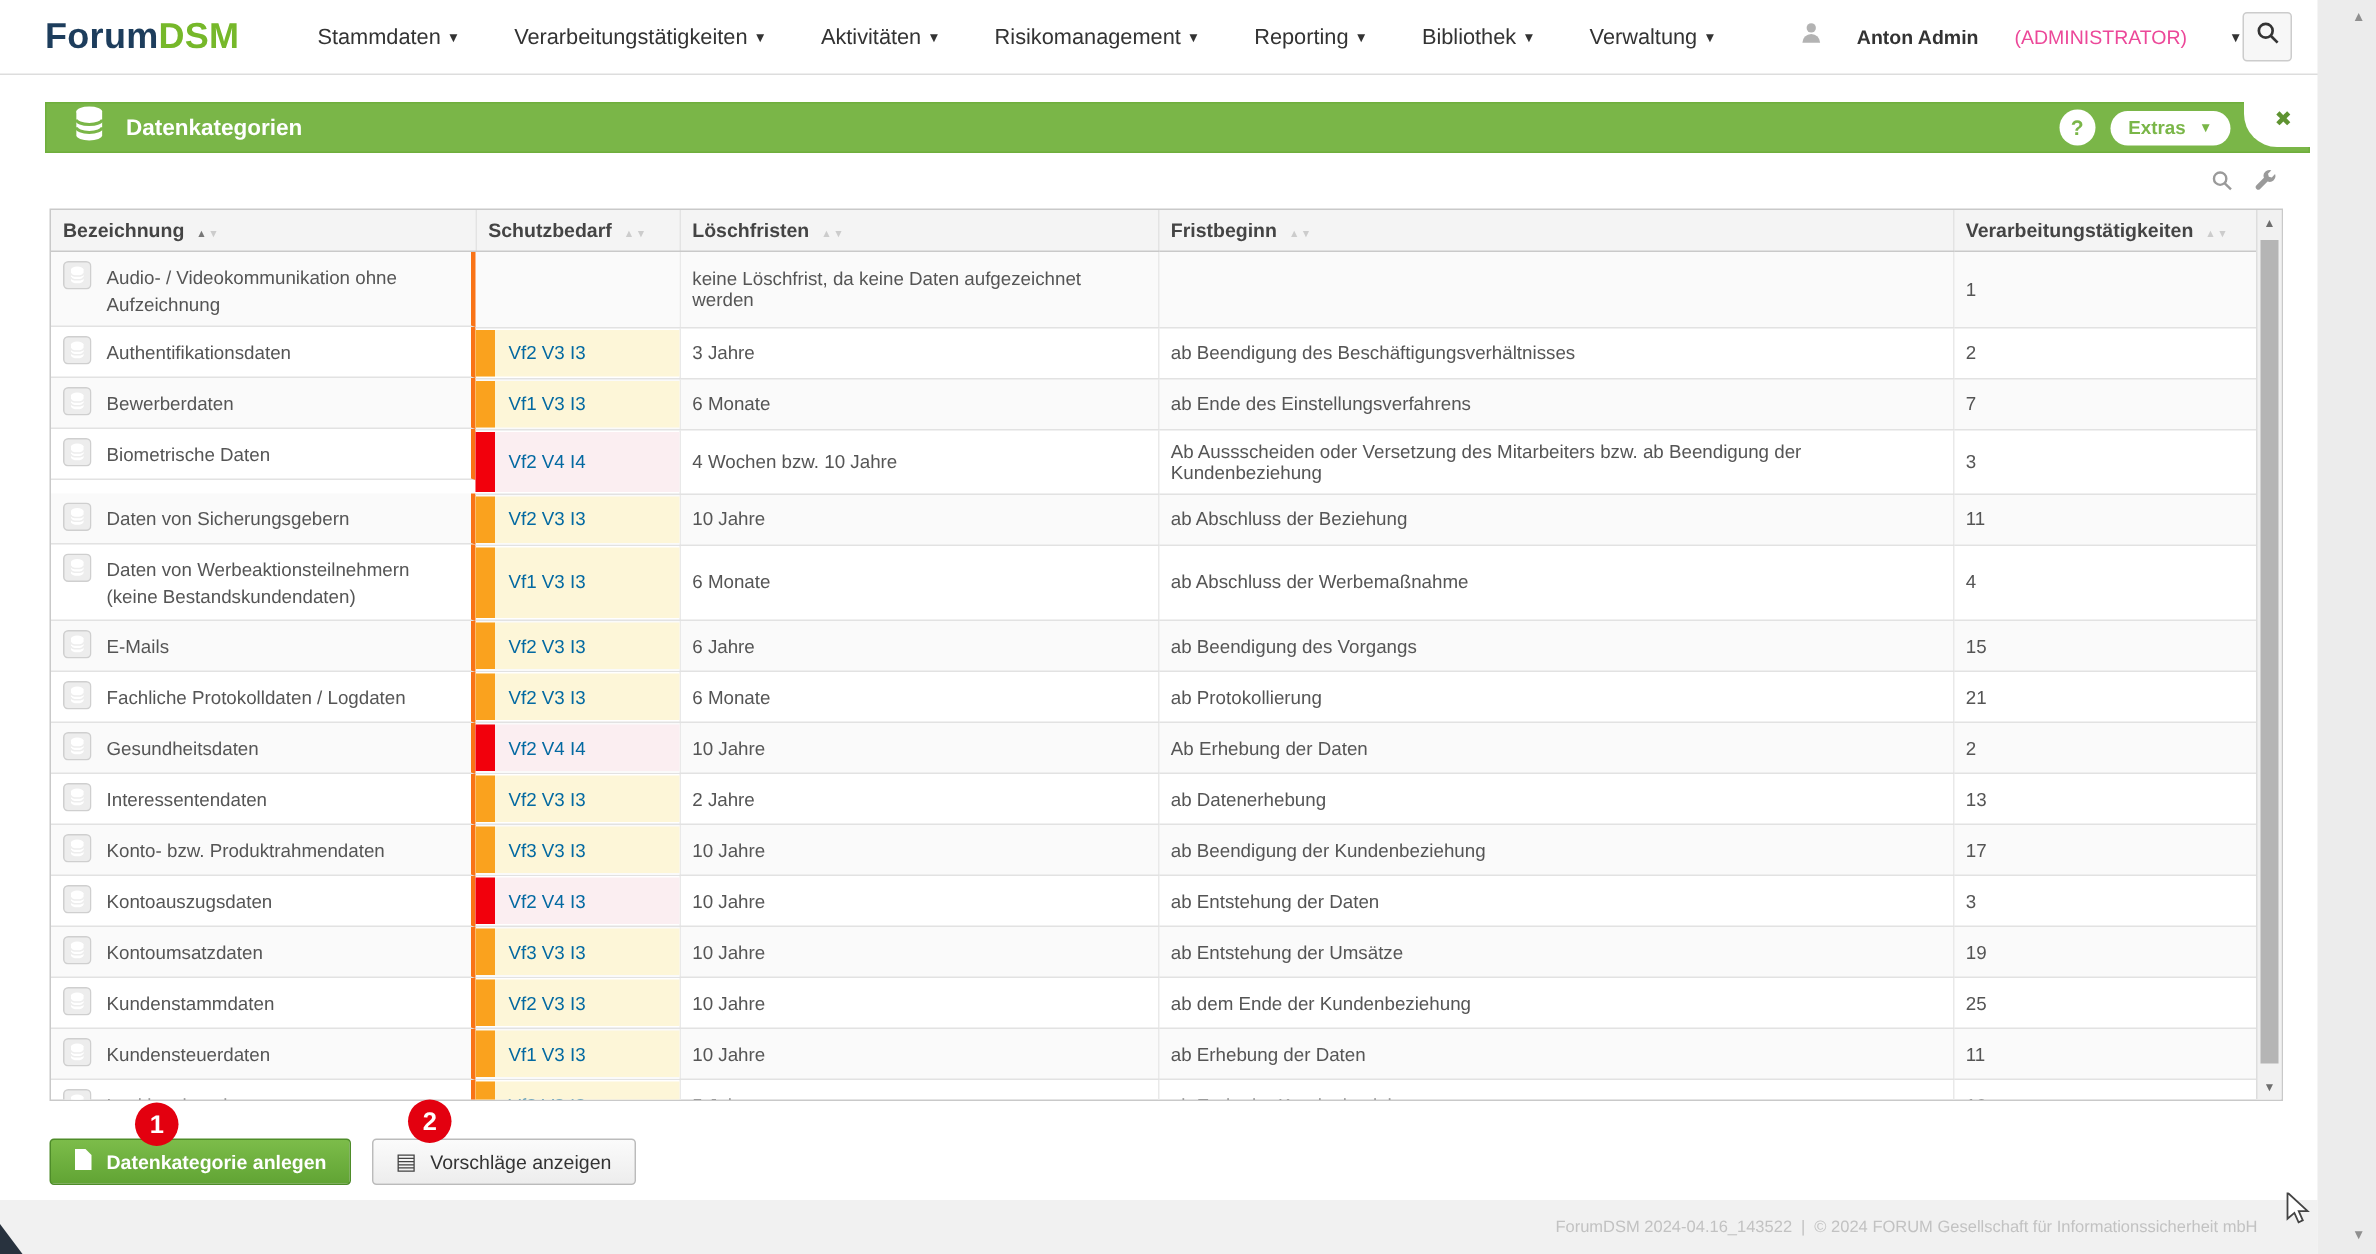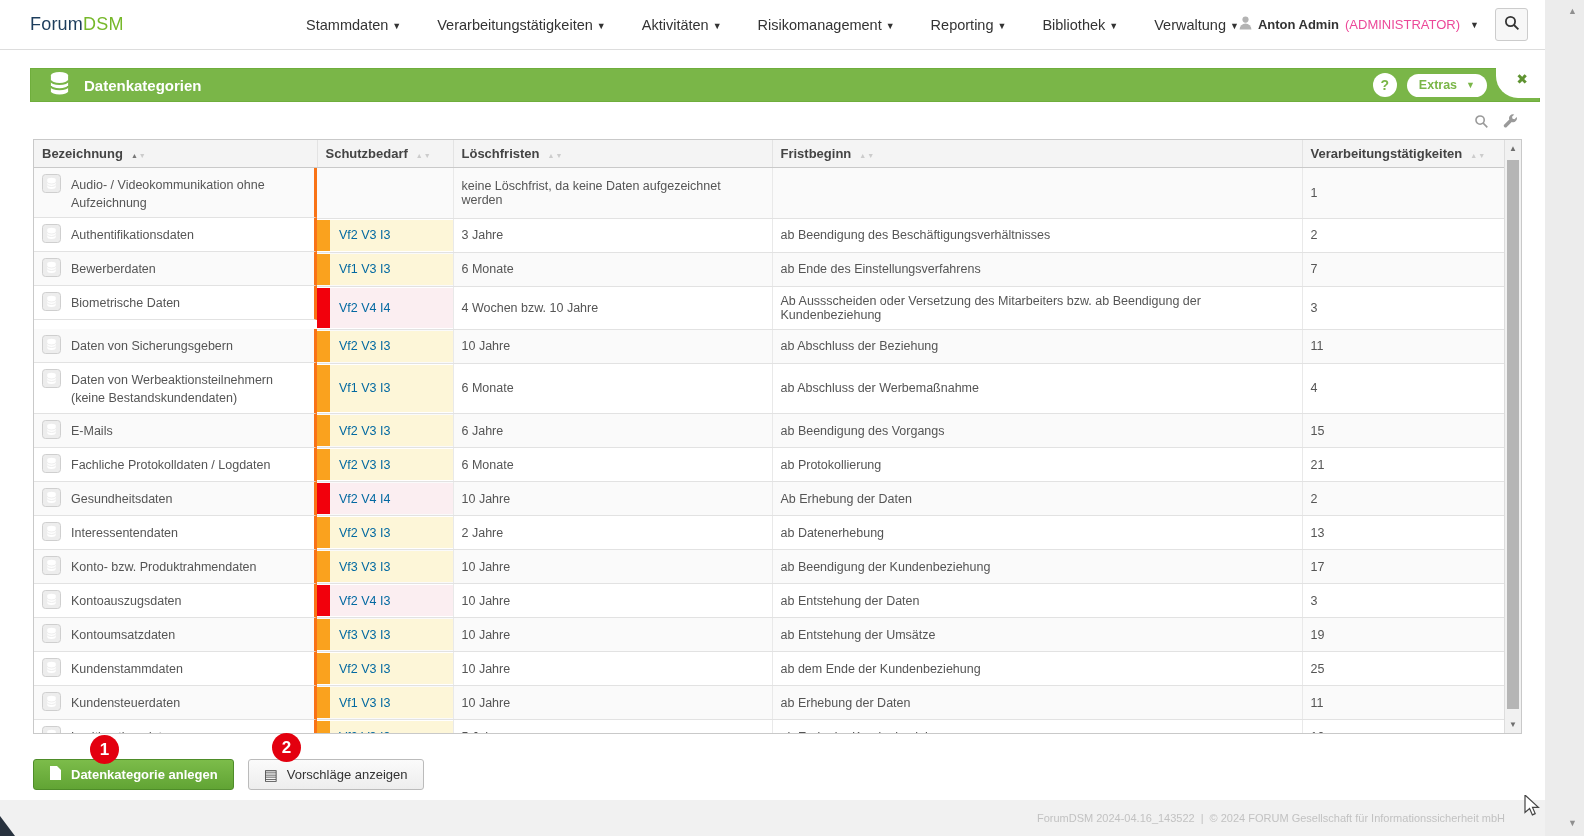--- a/index.html
+++ b/index.html
@@ -3,26 +3,26 @@
 <meta charset="utf-8">
 <style>
   * { margin:0; padding:0; box-sizing:border-box; }
   html,body { width:1584px; height:836px; overflow:hidden; background:#fff;
               font-family:"Liberation Sans","DejaVu Sans",sans-serif; }
   body { position:relative; color:#444; }
 
   
   .topnav { height:50px; background:#fff; border-bottom:1px solid #ddd;
             display:flex; align-items:center; padding:0 56px 0 30px; }
-  .brand { font-size:18px; font-weight:normal; margin-right:52px; letter-spacing:.2px; cursor:pointer; }
+  .brand { font-size:24px; font-weight:bold; margin-right:52px; letter-spacing:.2px; cursor:pointer; }
   .brand .b1 { color:#1d3d5c; } .brand .b2 { color:#76b82a; }
-  .menu { display:flex; align-items:center; gap:36px; flex:1;justify-content:flex-end; }
+  .menu { display:flex; align-items:center; gap:36px; flex:1; }
   .menu-item { font-size:14.5px; color:#333; cursor:pointer; white-space:nowrap; }
   .caret { font-size:9px; color:#333; margin-left:4px; vertical-align:1px; }
-  .userbox { display:flex; align-items:center; gap:6px; margin-right:16px; cursor:pointer; }
+  .userbox { display:flex; align-items:center; gap:24px; cursor:pointer; }
   .user-name { font-size:13px; font-weight:bold; color:#333; }
   .user-role { font-size:13px; color:#ec4899; }
   .search-btn { width:33px; height:33px; border:1px solid #ccc; background:#f7f7f7;
                 border-radius:3px; display:flex; align-items:center; justify-content:center; cursor:pointer; }
 
   
   .panel-bar { position:relative; margin:18px 44px 0 30px; height:34px; background:#7ab648;
                border:1px solid #6fae3c; display:flex; align-items:center; padding:0 16px; }
   .panel-title { color:#fff; font-weight:bold; font-size:15px; margin-left:12px; }
   .panel-right { position:absolute; right:52px; top:0; height:100%; display:flex; align-items:center; gap:10px; }

